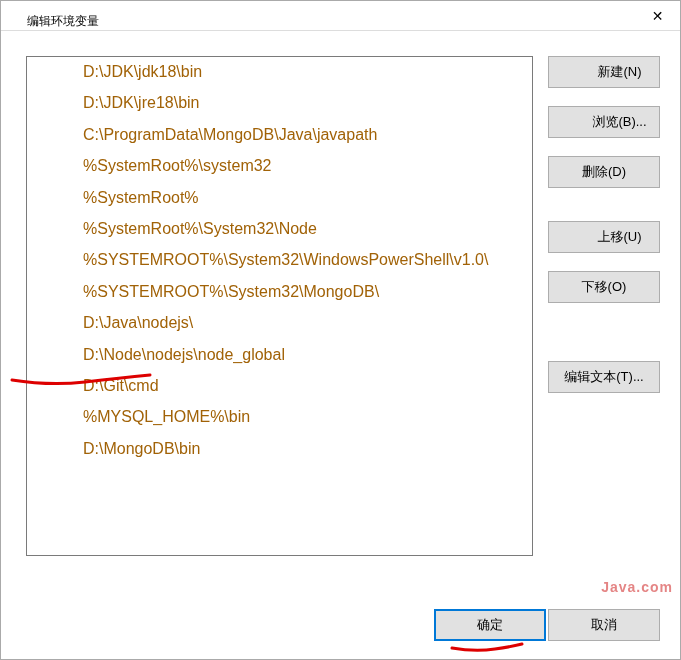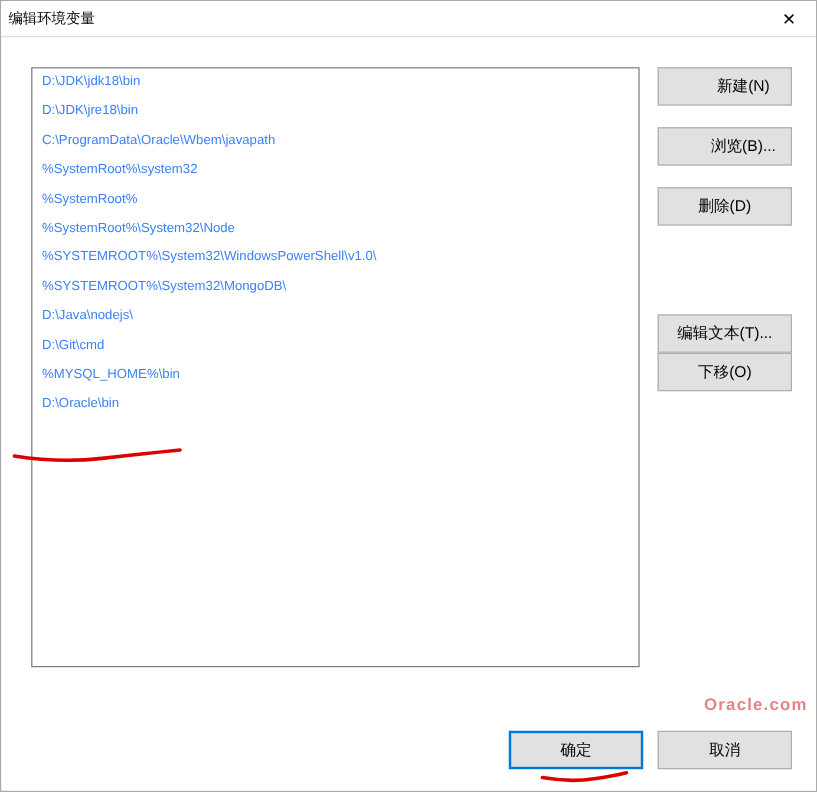--- a/index.html
+++ b/index.html
@@ -20,22 +20,22 @@
       width: 681px;
       height: 660px;
       background: #fff;
       border: 1px solid #aaa;
       display: flex;
       flex-direction: column;
     }
     .titlebar {
       height: 30px;
       display: flex;
-      align-items: center;
-      padding-left: 6px;
+      align-items: flex-end;
+      padding-left: 26px;
       background: #fff;
       border-bottom: 1px solid #ddd;
     }
     .title-text {
       font-size: 12px;
       color: #000;
     }
     .close-btn {
       margin-left: auto;
       width: 45px;
@@ -54,51 +54,52 @@
     }
     .listbox {
       flex: 1;
       border: 1px solid #7a7a7a;
       background: #fff;
       overflow-y: auto;
       height: 500px;
     }
     .list-item {
       padding: 4px 8px;
-      font-size: 11px;
-      color: #3b82f6;
+      font-size: 16px;
+      color: #a16207;
       cursor: default;
       border-bottom: 1px solid transparent;
       line-height: 1.4;
+      margin-left: 48px;
     }
     .side-buttons {
       width: 112px;
       display: flex;
       flex-direction: column;
       gap: 0;
     }
     .btn {
       height: 32px;
       border: 1px solid #adadad;
       background: #e1e1e1;
       cursor: pointer;
       font-size: 13px;
       font-family: inherit;
       display: flex;
       align-items: center;
       justify-content: center;
     }
     .gap-small { margin-bottom: 18px; padding-left: 31px; }
     .gap-medium { margin-bottom: 58px; }
-    .gap-large { margin-bottom: 74px; }
+    .gap-large { margin-bottom: 33px; }
     .footer {
       display: flex;
       justify-content: flex-end;
       padding: 0 20px 18px 0;
-      gap: 12px;
+      gap: 2px;
     }
     .footer .btn {
       width: 112px;
     }
     .btn-default {
       border: 2px solid #0078d7;
     }
     .watermark {
       position: absolute;
       right: 8px;
@@ -131,47 +132,49 @@
     <span class="title-text">编辑环境变量</span>
     <div class="close-btn">
       <span>✕</span>
     </div>
   </div>
 
   <div class="content">
     <div class="listbox" id="listbox">
         <div class="list-item">D:\JDK\jdk18\bin</div>
         <div class="list-item">D:\JDK\jre18\bin</div>
-        <div class="list-item">C:\ProgramData\Oracle\Wbem\javapath</div>
+        <div class="list-item">C:\ProgramData\MongoDB\Java\javapath</div>
         <div class="list-item">%SystemRoot%\system32</div>
         <div class="list-item">%SystemRoot%</div>
         <div class="list-item">%SystemRoot%\System32\Node</div>
         <div class="list-item">%SYSTEMROOT%\System32\WindowsPowerShell\v1.0\</div>
         <div class="list-item">%SYSTEMROOT%\System32\MongoDB\</div>
         <div class="list-item">D:\Java\nodejs\</div>
+        <div class="list-item">D:\Node\nodejs\node_global</div>
         <div class="list-item">D:\Git\cmd</div>
         <div class="list-item">%MYSQL_HOME%\bin</div>
-        <div class="list-item">D:\Oracle\bin</div>
+        <div class="list-item">D:\MongoDB\bin</div>
       </div>
 
     <div class="side-buttons">
       <button class="btn gap-small">新建(N)</button>
       <button class="btn gap-small">浏览(B)...</button>
       <button class="btn gap-large">删除(D)</button>
+      <button class="btn gap-small">上移(U)</button>
+      <button class="btn gap-medium">下移(O)</button>
       <button class="btn">编辑文本(T)...</button>
-      <button class="btn gap-medium">下移(O)</button>
     </div>
   </div>
 
   <div class="footer">
     <button class="btn btn-default">确定</button>
     <button class="btn">取消</button>
   </div>
 </div>
 
-<div class="watermark">Oracle.com</div>
+<div class="watermark">Java.com</div>
 
 <svg class="redmark1" width="150" height="20">
   <path d="M 2 8 Q 40 14 75 10 Q 110 6 140 3" stroke="#d00" stroke-width="3" fill="none" stroke-linecap="round"></path>
 </svg>
 <svg class="redmark2" width="80" height="16">
   <path d="M 2 8 Q 25 12 45 9 Q 60 7 72 4" stroke="#d00" stroke-width="3" fill="none" stroke-linecap="round"></path>
 </svg>
 
 </body></html>

